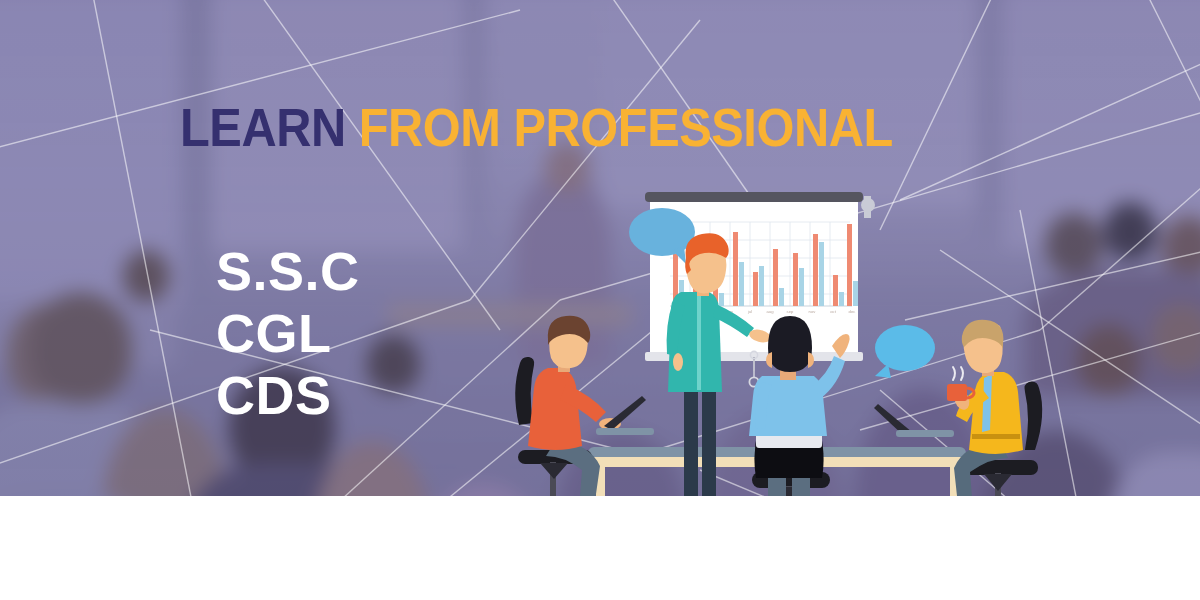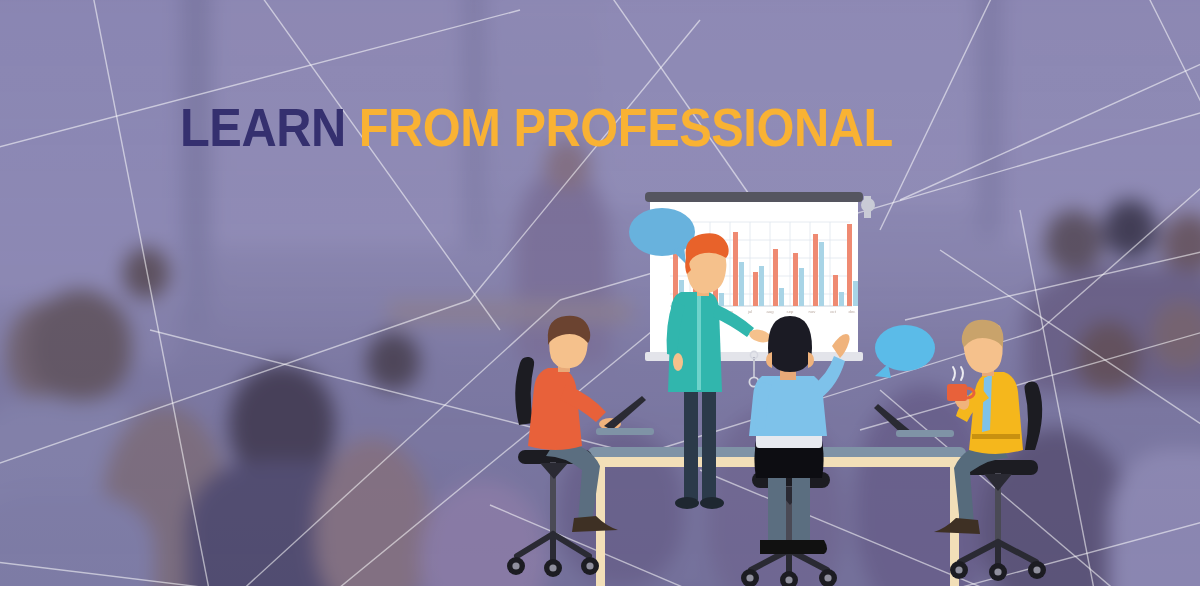--- a/index.html
+++ b/index.html
@@ -1,20 +1,20 @@
 <!DOCTYPE html>
 <html><head>
 <meta charset="utf-8">
 <style>
   html,body{margin:0;padding:0;background:#fff;}
   body{font-family:"Liberation Sans",sans-serif;}
 
   .banner{
     position:relative;
-    width:1200px;height:586px;
+    width:1200px;height:496px;
     overflow:hidden;
     background:#8b85b3;
   }
 
   
   .photo{
     position:absolute;inset:0;
     filter:blur(9px);
     transform:scale(1.06);
   }
@@ -378,15 +378,18 @@
     </g>
 
   </svg>
 
   <div class="headline">
     <span class="w1">LEARN </span>
     <span class="w2">FROM PROFESSIONAL</span>
   </div>
 
   <div class="examlist">
+    <div>S.S.C</div>
+    <div>CGL</div>
+    <div>CDS</div>
   </div>
 
 </div>
 
 </body></html>

